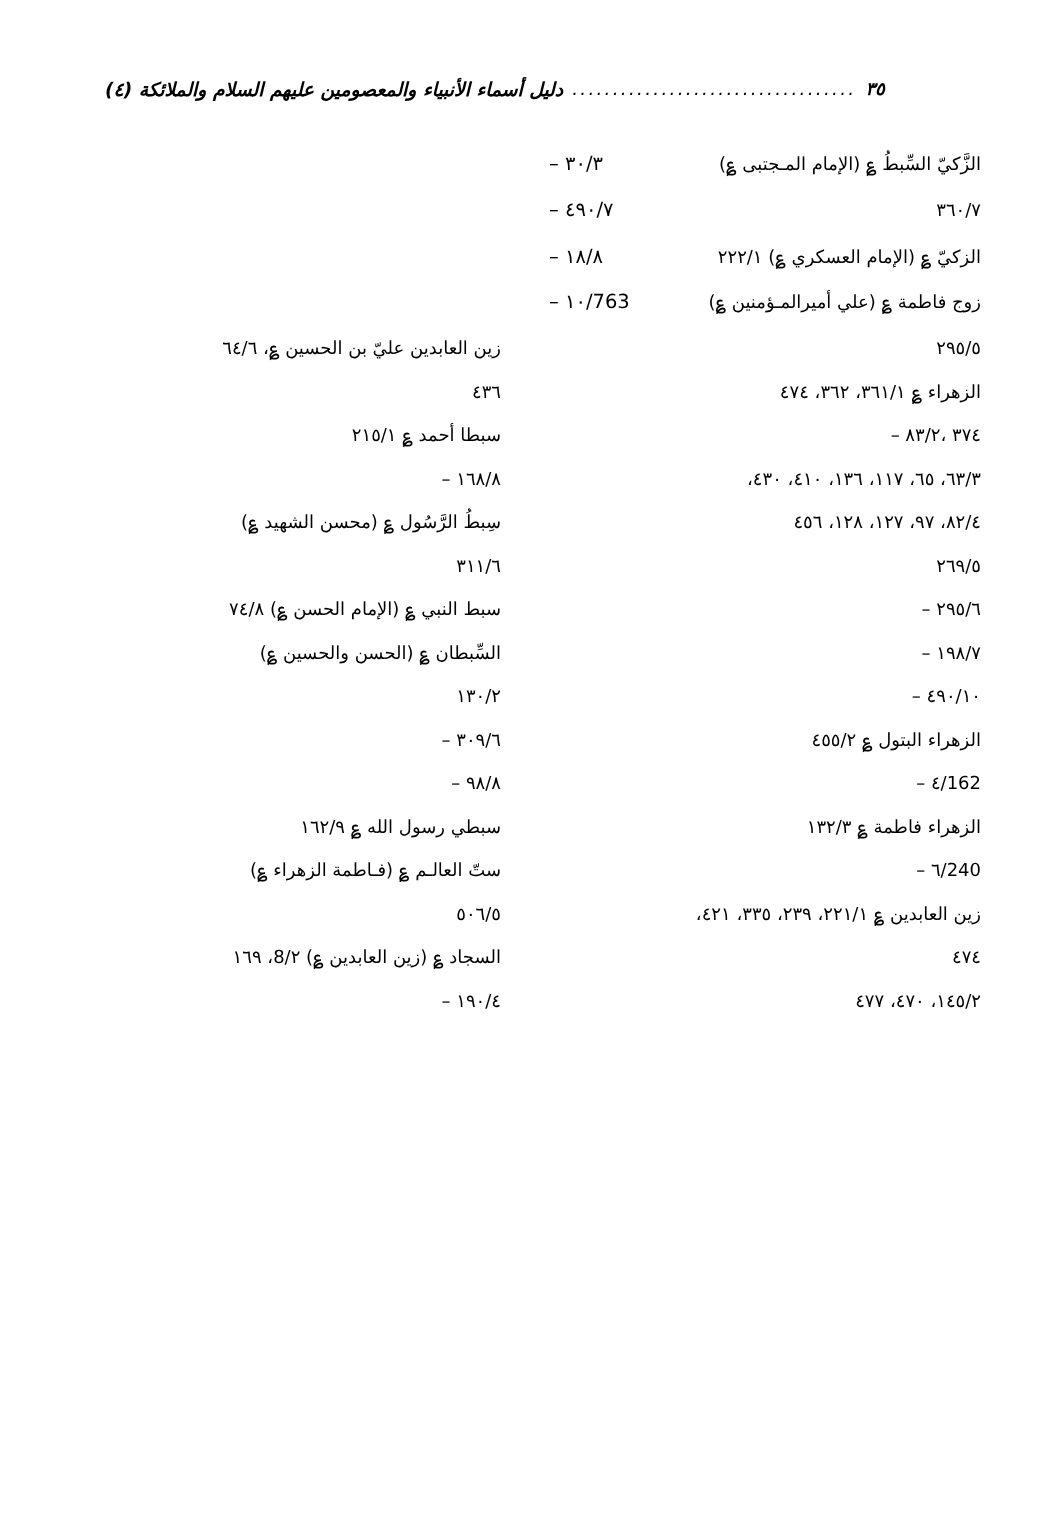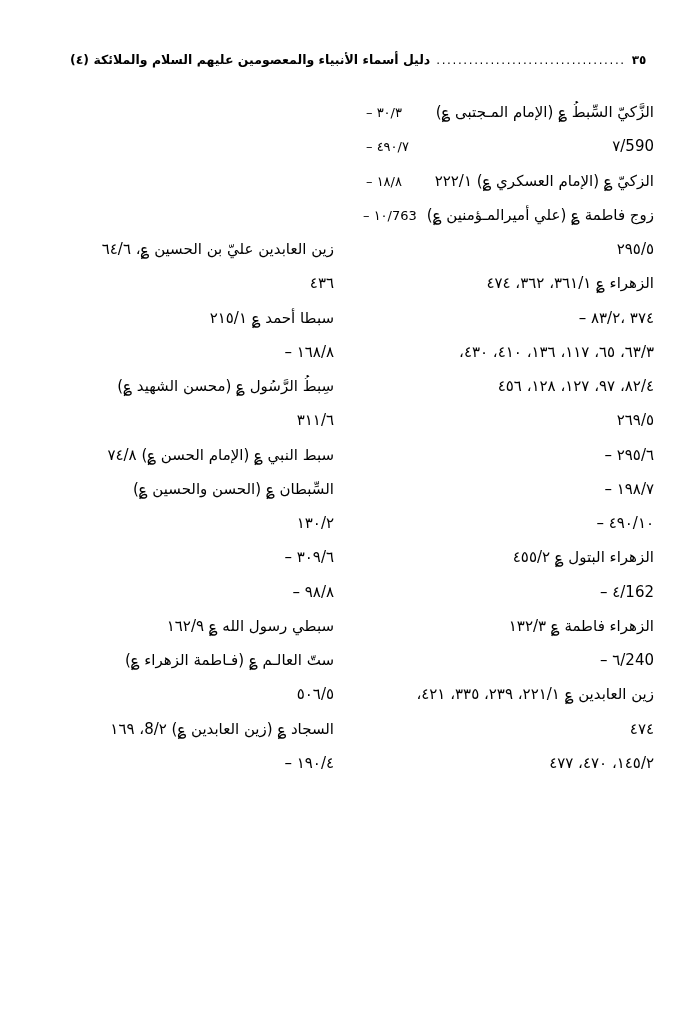--- a/index.html
+++ b/index.html
@@ -19,27 +19,28 @@
     width: 700px;
     height: 1015px;
     box-sizing: border-box;
     padding: 52px 40px 0 40px;
     position: relative;
   }
   
   .header {
     display: flex;
     flex-direction: row-reverse;
-    align-items: center;
+    align-items: flex-start;
     justify-content: flex-start;
     direction: rtl;
     font-size: 12.5px;
     letter-spacing: 0;
     padding: 0 18px 0 30px;
     white-space: nowrap;
+    font-style: italic;
   }
   .header-title {
     font-size: 12.5px;
     font-weight: 600;
     font-family: "DejaVu Sans", sans-serif;
   }
   .header-dots {
     flex: 0 0 auto;
     font-size: 12px;
     letter-spacing: 1.6px;
@@ -67,21 +68,21 @@
     box-sizing: border-box;
     display: flex;
     flex-direction: row;
     align-items: baseline;
     justify-content: space-between;
     white-space: nowrap;
   }
   .col.right { padding-left: 16px; padding-right: 6px; }
   .col.left  { padding-left: 6px;  padding-right: 16px; }
   .entry-name {
-    font-size: 15px;
+    font-size: 12px;
     line-height: 1.75;
     text-align: right;
     direction: rtl;
   }
   .entry-pages {
     font-size: 13px;
     line-height: 1.75;
     direction: rtl;
     text-align: center;
     padding-right: 10px;
@@ -106,21 +107,21 @@
         <span class="entry-pages">٣٠/٣ –</span>
       </div>
       <div class="col left">
         <span class="entry-name"></span>
         <span class="entry-pages"></span>
       </div>
     </div>
 
     <div class="row">
       <div class="col right">
-        <span class="entry-name">590/٧</span>
+        <span class="entry-name">٣٦٠/٧</span>
         <span class="entry-pages">٤٩٠/٧ –</span>
       </div>
       <div class="col left">
         <span class="entry-name"></span>
         <span class="entry-pages"></span>
       </div>
     </div>
 
     <div class="row">
       <div class="col right">

